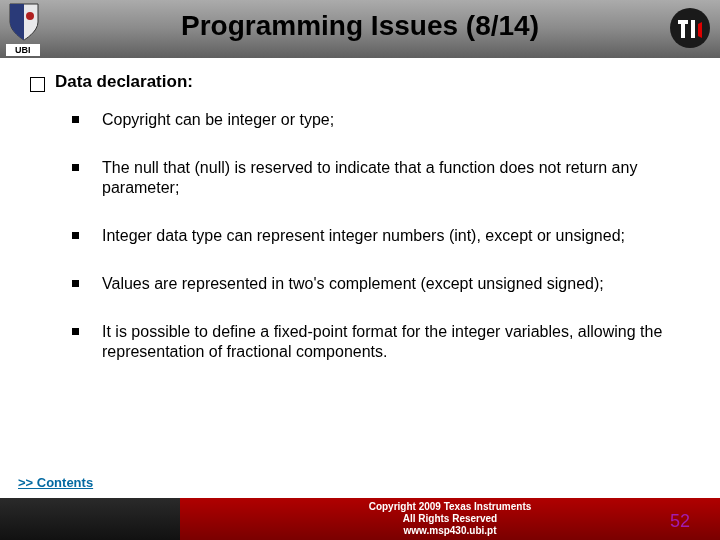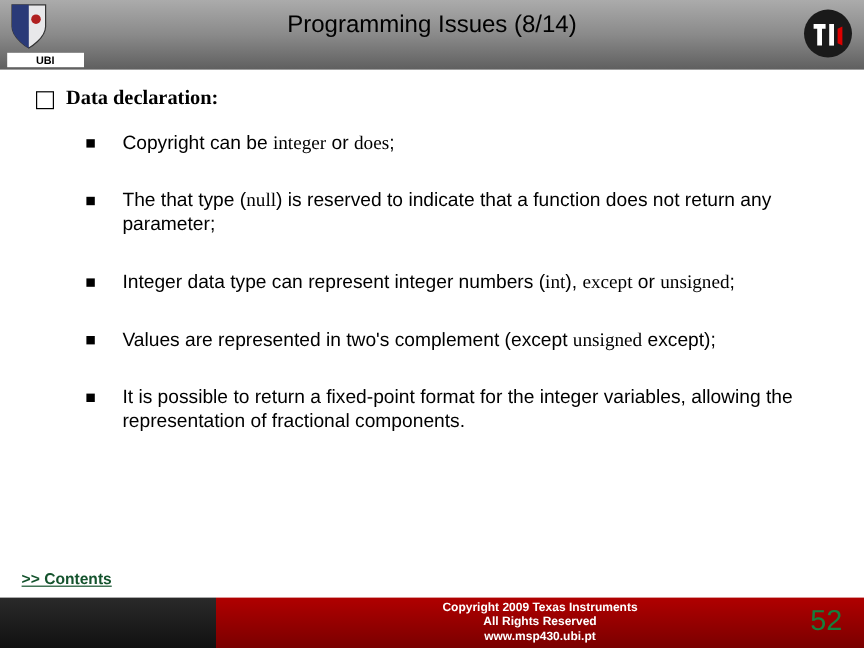--- a/index.html
+++ b/index.html
@@ -1,36 +1,36 @@
 <!DOCTYPE html>
 <html><head>
 <meta charset="utf-8">
 <style>
   html,body{margin:0;padding:0;width:720px;height:540px;font-family:Verdana,Geneva,sans-serif;background:#fff;overflow:hidden;}
   .header{position:relative;height:58px;background:linear-gradient(to bottom,#ababab 0%,#8a8a8a 50%,#5f5f5f 100%);}
-  .title{position:absolute;left:0;right:0;top:10px;text-align:center;font-weight:normal;font-size:20px;color:#000;}
+  .title{position:absolute;left:0;right:0;top:10px;text-align:center;font-weight:bold;font-size:28px;color:#000;}
   .crest{position:absolute;left:6px;top:2px;width:36px;height:40px;}
   .crest svg{width:100%;height:100%;}
-  .ubi-label{position:absolute;left:6px;top:44px;background:#fff;color:#000;font-weight:bold;font-size:9px;padding:1px 24px;}
+  .ubi-label{position:absolute;left:6px;top:44px;background:#fff;color:#000;font-weight:bold;font-size:9px;padding:1px 9px;}
   .ti-logo{position:absolute;right:8px;top:6px;width:44px;height:44px;}
   .ti-logo svg{width:100%;height:100%;}
   .body-area{padding:14px 30px 0 30px;}
-  .top-line{display:flex;align-items:center;font-family:Liberation Serif, serif;}
+  .top-line{display:flex;align-items:flex-end;}
   .check{width:13px;height:13px;border:1px solid #000;margin-right:10px;margin-top:2px;flex:0 0 auto;}
   .top-text{font-weight:bold;font-size:17px;color:#000;}
   ul.bul{list-style:none;margin:18px 0 0 0;padding:0 0 0 42px;}
   ul.bul li{position:relative;padding-left:30px;margin-bottom:28px;font-size:16px;line-height:1.25;color:#000;}
   ul.bul li:before{content:"";position:absolute;left:0;top:6px;width:7px;height:7px;background:#000;}
-  .mono{font-family:Liberation Serif, serif;}
+  .mono{font-family:Liberation Sans, sans-serif;}
   .footer{position:absolute;left:0;bottom:0;width:720px;height:42px;}
   .footer-left{position:absolute;left:0;top:0;width:180px;height:42px;background:linear-gradient(to bottom,#2a2a2a 0%,#111 100%);}
   .footer-right{position:absolute;left:180px;right:0;top:0;height:42px;background:linear-gradient(to bottom,#b00000 0%,#7a0000 100%);display:flex;flex-direction:column;align-items:center;justify-content:center;}
   .footer-right .cp{color:#fff;font-size:10px;font-weight:bold;line-height:1.2;text-align:center;}
-  .contents-link{position:absolute;left:18px;bottom:50px;color:#14532d;font-weight:bold;font-size:13px;text-decoration:underline;cursor:pointer;}
-  .pagenum{position:absolute;right:18px;bottom:8px;color:#15803d;font-size:24px;}
+  .contents-link{position:absolute;left:18px;bottom:50px;color:#0369a1;font-weight:bold;font-size:13px;text-decoration:underline;cursor:pointer;}
+  .pagenum{position:absolute;right:30px;bottom:8px;color:#a21caf;font-size:18px;}
 </style>
 </head>
 <body>
 
 <div class="header">
   <div class="crest">
     <svg viewBox="0 0 36 40">
         <path d="M4 2 h28 v18 c0 10 -14 18 -14 18 s-14 -8 -14 -18 z" fill="#e8e8ea" stroke="#333" stroke-width="1"></path>
         <path d="M4 2 h14 v36 c0 0 -14 -8 -14 -18 z" fill="#2a3a78"></path>
         <circle cx="24" cy="14" r="4" fill="#b02020"></circle>
@@ -48,33 +48,33 @@
   </div>
 </div>
 
 <div class="body-area">
   <div class="top-line">
     <span class="check"></span>
     <span class="top-text">Data declaration:</span>
   </div>
   <ul class="bul">
     <li>
-      <span>Copyright can be </span><span class="mono">integer</span><span> or </span><span class="mono">does</span><span>;</span>
+      <span>Copyright can be </span><span class="mono">integer</span><span> or </span><span class="mono">type</span><span>;</span>
     </li>
     <li>
-      <span>The that type (</span><span class="mono">null</span><span>) is reserved to indicate that a function does not return any parameter;</span>
+      <span>The null that (</span><span class="mono">null</span><span>) is reserved to indicate that a function does not return any parameter;</span>
     </li>
     <li>
       <span>Integer data type can represent integer numbers (</span><span class="mono">int</span><span>), </span><span class="mono">except</span><span> or </span><span class="mono">unsigned</span><span>;</span>
     </li>
     <li>
-      <span>Values are represented in two's complement (except </span><span class="mono">unsigned</span><span> except);</span>
+      <span>Values are represented in two's complement (except </span><span class="mono">unsigned</span><span> signed);</span>
     </li>
     <li>
-      <span>It is possible to return a fixed-point format for the integer variables, allowing the representation of fractional components.</span>
+      <span>It is possible to define a fixed-point format for the integer variables, allowing the representation of fractional components.</span>
     </li>
   </ul>
 </div>
 
 <a class="contents-link">&gt;&gt; Contents</a>
 
 <div class="footer">
   <div class="footer-left"></div>
   <div class="footer-right">
     <div class="cp">Copyright 2009 Texas Instruments</div>

